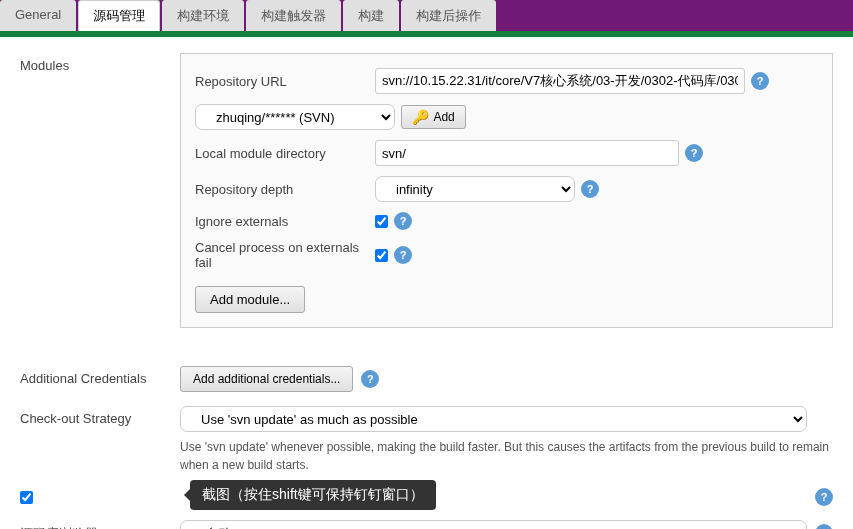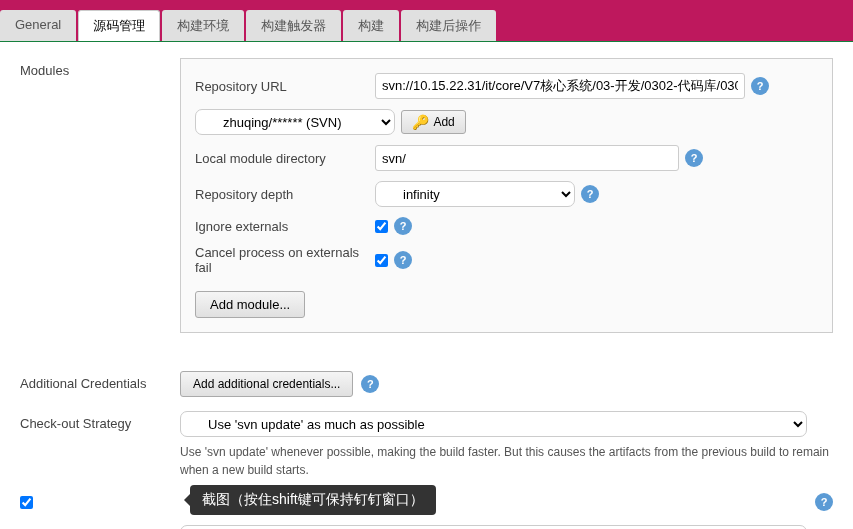--- a/index.html
+++ b/index.html
@@ -4,23 +4,23 @@
   <style>
     * { box-sizing: border-box; margin: 0; padding: 0; }
     body {
       font-family: Arial, sans-serif;
       font-size: 13px;
       background: #f0f0f0;
       color: #333;
     }
     .tabs {
       display: flex;
-      background: #be185d;
-      border-bottom: 1px solid #15803d;
-      padding-top: 10px;
+      background: #701a75;
+      border-bottom: 6px solid #15803d;
+      padding-top: 0;
     }
     .tab {
       padding: 6px 14px;
       cursor: pointer;
       border: 1px solid transparent;
       border-bottom: none;
       margin-right: 2px;
       background: #e0e0e0;
       color: #555;
       border-radius: 3px 3px 0 0;
@@ -59,21 +59,21 @@
     }
     input[type="text"] {
       width: 100%;
       padding: 4px 6px;
       border: 1px solid #ccc;
       border-radius: 3px;
       font-size: 13px;
       height: 26px;
     }
     select {
-      padding: 3px 23px;
+      padding: 3px 16px;
       border: 1px solid #ccc;
       border-radius: 7px;
       font-size: 13px;
       height: 26px;
       background: #fff;
     }
     .cred-select {
       width: 200px;
     }
     .depth-select {

